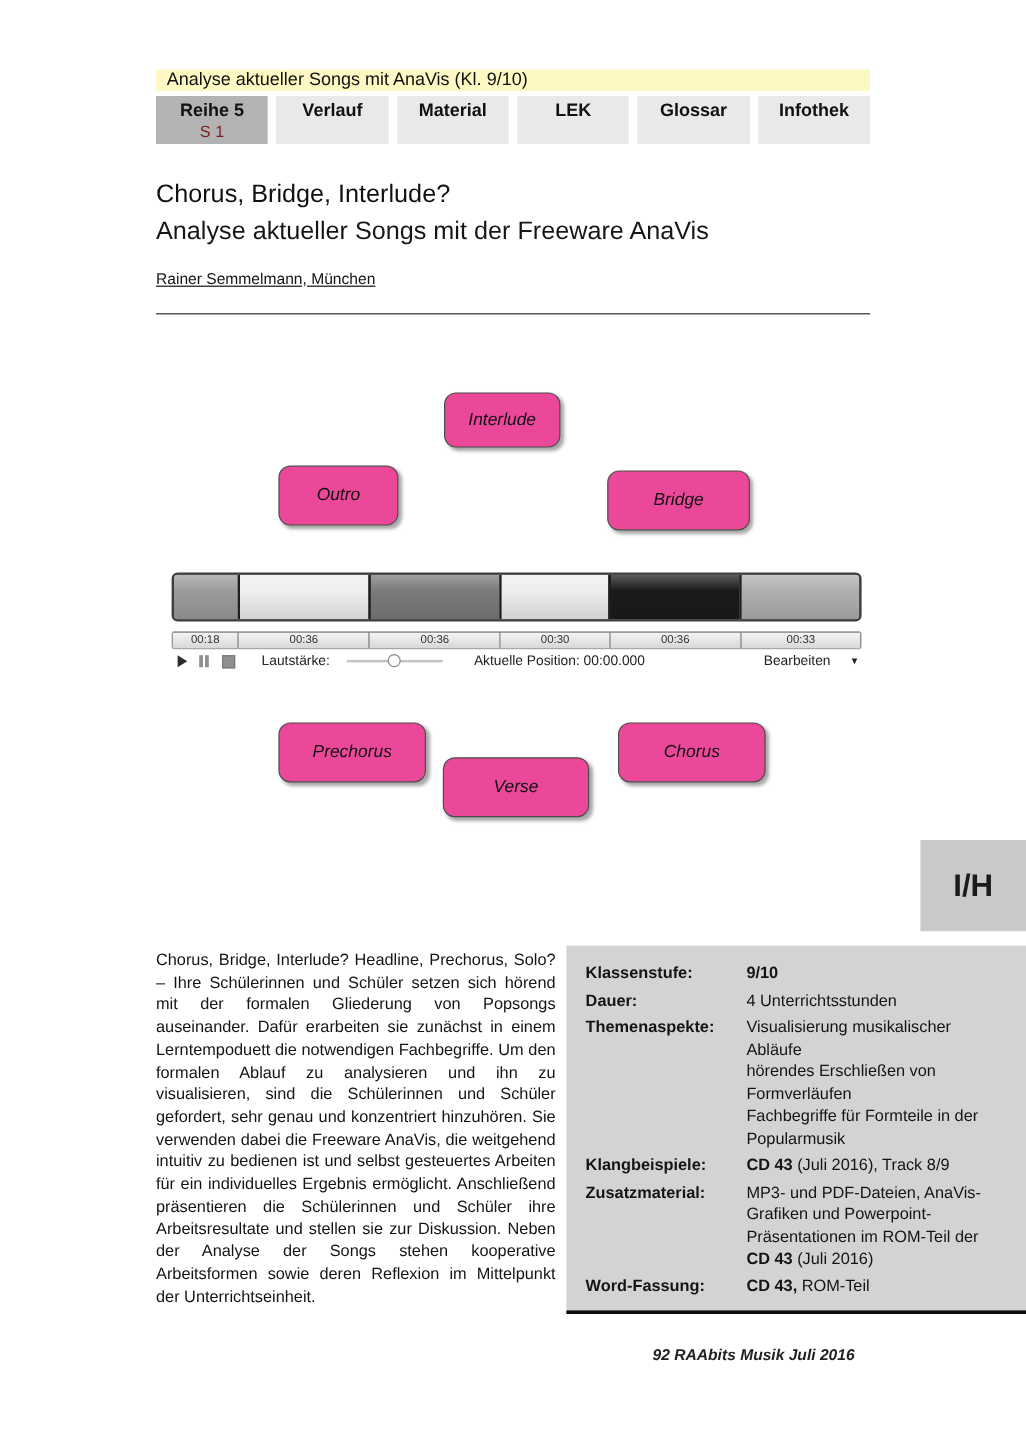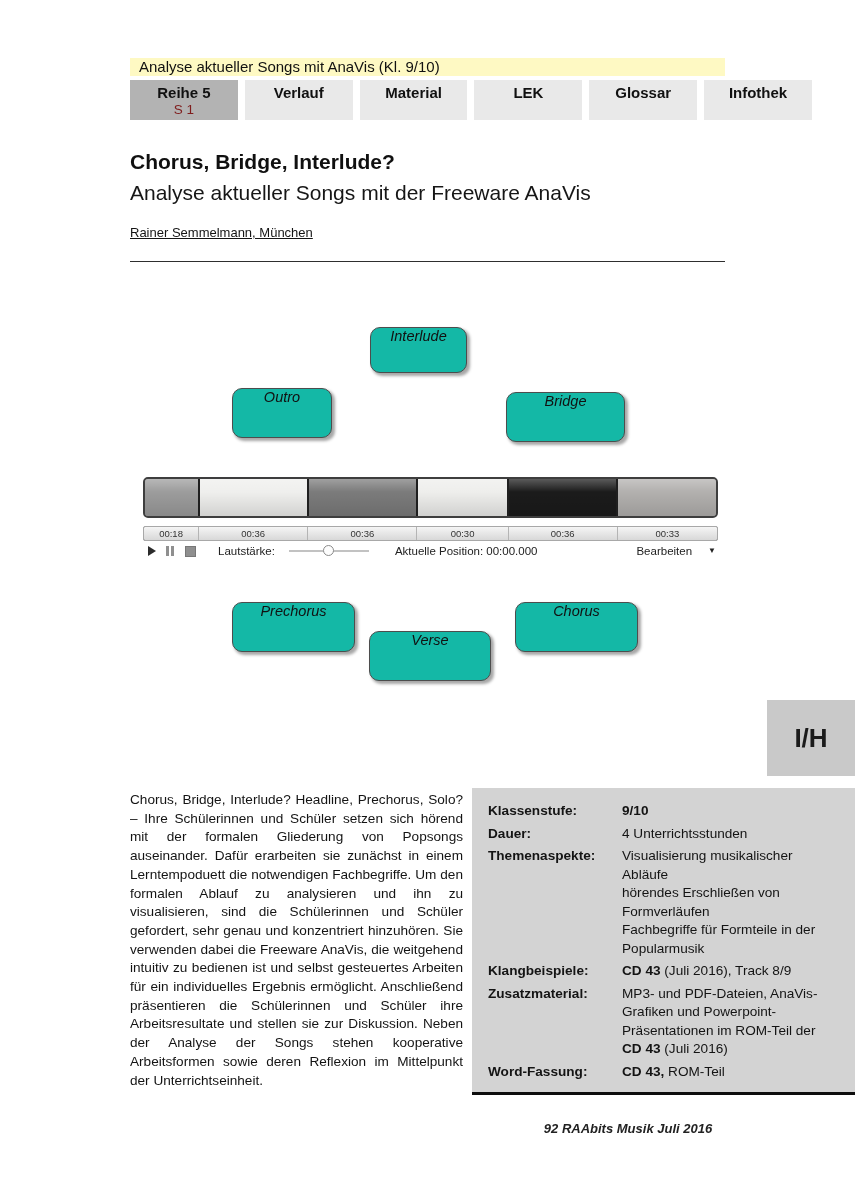--- a/index.html
+++ b/index.html
@@ -6,35 +6,35 @@
   .page{
     position:relative; width:855px; height:1200px; background:#ffffff;
     font-family:"Liberation Sans","DejaVu Sans",sans-serif; color:#141414; overflow:hidden;
   }
   
   .header-strip{
     position:absolute; left:130px; top:58px; width:595px; height:18px;
     background:#fef9c3; font-size:15px; line-height:18px; padding-left:9px;
     box-sizing:border-box; color:#111;
   }
-  .tabs{position:absolute; left:130px; top:80px; width:682px; height:40px; display:flex; gap:7px;}
+  .tabs{position:absolute; left:130px; top:80px; width:595px; height:40px; display:flex; gap:7px;}
   .tab{flex:1 1 0; height:40px; background:#e9e9e9; text-align:center; box-sizing:border-box;}
   .tab .tab-label{font-weight:700; font-size:15px; margin-top:4px; color:#111;}
   .tab.active{background:#b3b3b3;}
   .tab.active .tab-line2{font-size:13.5px; margin-top:1px; color:#7f1d1d;}
   
-  .title{position:absolute; left:130px; top:150px; font-size:21px; font-weight:700; color:#101010;}
+  .title{position:absolute; left:130px; top:150px; font-size:21px; font-weight:400; color:#101010;}
   .subtitle{position:absolute; left:130px; top:181px; font-size:21px; font-weight:400; color:#161616;}
   .author{position:absolute; left:130px; top:225px; font-size:13px;text-decoration:underline;}
   .divider{position:absolute; left:130px; top:261px; width:595px; height:1px; background:#2e2e2e;}
   
   .chip{
-    position:absolute; background:#14b8a6; border:1.4px solid #4d4d4d; border-radius:10px;
+    position:absolute; background:#ec4899; border:1.4px solid #4d4d4d; border-radius:10px;
     box-shadow:2.5px 2.5px 3px rgba(0,0,0,0.35);
-    display:flex; justify-content:center;
+    display:flex; align-items:center; justify-content:center;
     font-style:italic; font-size:14.5px; color:#111;
   }
   .chip-interlude{left:370px; top:327px; width:95px; height:44px;}
   .chip-outro   {left:232px; top:388px; width:98px;  height:48px;}
   .chip-bridge  {left:506px; top:392px; width:117px; height:48px;}
   .chip-prechorus{left:232px; top:602px; width:121px; height:48px;}
   .chip-chorus  {left:515px; top:602px; width:121px; height:48px;}
   .chip-verse   {left:369px; top:631px; width:120px; height:48px;}
   
   .segments-bar{

